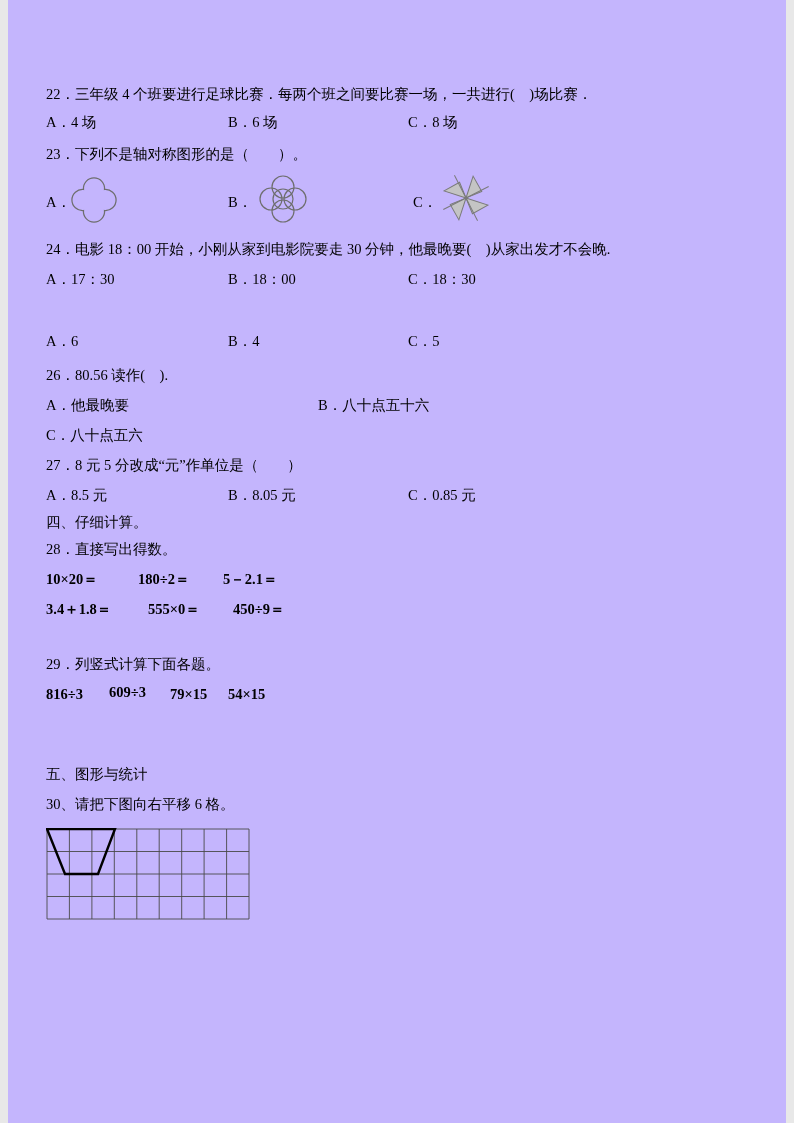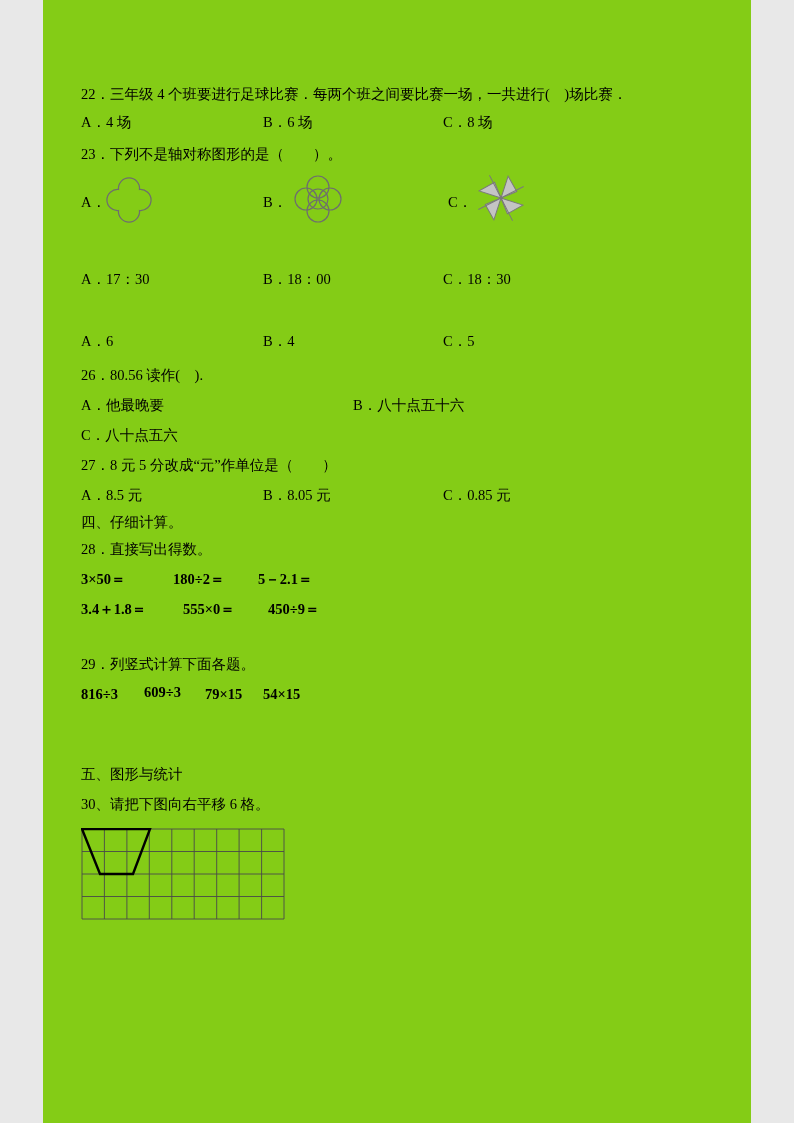--- a/index.html
+++ b/index.html
@@ -1,20 +1,20 @@
 <!DOCTYPE html>
 <html><head>
 <meta charset="utf-8">
 <style>
   html,body{margin:0;padding:0;background:#e8e8e8;}
   .page{
     position:relative;
-    width:708px;height:1123px;
+    width:778px;height:1123px;
     margin:0 auto;
-    background:#84cc16;
+    background:#c4b5fd;
     font-family:"Liberation Serif","DejaVu Serif",serif;
     font-size:14.5px;
     color:#000;
     overflow:hidden;
   }
   .t{position:absolute;white-space:nowrap;line-height:1.2;}
   .bold{font-weight:bold;}
   .shape{position:absolute;}
   svg{display:block;}
 </style>
@@ -57,20 +57,21 @@
         <path d="M28,28 L28,5 L41,17 Z" fill="#c4c4c4"></path>
         <path d="M28,28 L51,28 L39,41 Z" fill="#c4c4c4"></path>
         <path d="M28,28 L28,51 L15,39 Z" fill="#c4c4c4"></path>
         <path d="M28,28 L5,28 L17,15 Z" fill="#c4c4c4"></path>
         <line x1="10" y1="10" x2="46" y2="46"></line>
         <line x1="46" y1="10" x2="10" y2="46"></line>
       </g>
     </svg>
   </div>
 
+  <div class="t" style="left:38px;top:241px">24．电影 18：00 开始，小刚从家到电影院要走 30 分钟，他最晚要(　)从家出发才不会晚.</div>
   <div class="t" style="left:38px;top:271px">A．17：30</div>
   <div class="t" style="left:220px;top:271px">B．18：00</div>
   <div class="t" style="left:400px;top:271px">C．18：30</div>
 
   <div class="t" style="left:38px;top:333px">A．6</div>
   <div class="t" style="left:220px;top:333px">B．4</div>
   <div class="t" style="left:400px;top:333px">C．5</div>
 
   <div class="t" style="left:38px;top:367px">26．80.56 读作(　).</div>
   <div class="t" style="left:38px;top:397px">A．他最晚要</div>
@@ -78,21 +79,21 @@
   <div class="t" style="left:38px;top:427px">C．八十点五六</div>
 
   <div class="t" style="left:38px;top:457px">27．8 元 5 分改成“元”作单位是（　　）</div>
   <div class="t" style="left:38px;top:487px">A．8.5 元</div>
   <div class="t" style="left:220px;top:487px">B．8.05 元</div>
   <div class="t" style="left:400px;top:487px">C．0.85 元</div>
 
   <div class="t" style="left:38px;top:514px">四、仔细计算。</div>
 
   <div class="t" style="left:38px;top:541px">28．直接写出得数。</div>
-  <div class="t bold" style="left:38px;top:571px">3×50＝</div>
+  <div class="t bold" style="left:38px;top:571px">10×20＝</div>
   <div class="t bold" style="left:130px;top:571px">180÷2＝</div>
   <div class="t bold" style="left:215px;top:571px">5－2.1＝</div>
   <div class="t bold" style="left:38px;top:601px">3.4＋1.8＝</div>
   <div class="t bold" style="left:140px;top:601px">555×0＝</div>
   <div class="t bold" style="left:225px;top:601px">450÷9＝</div>
 
   <div class="t" style="left:38px;top:656px">29．列竖式计算下面各题。</div>
   <div class="t bold" style="left:38px;top:686px">816÷3</div>
   <div class="t bold" style="left:101px;top:684px">609÷3</div>
   <div class="t bold" style="left:162px;top:686px">79×15</div>

